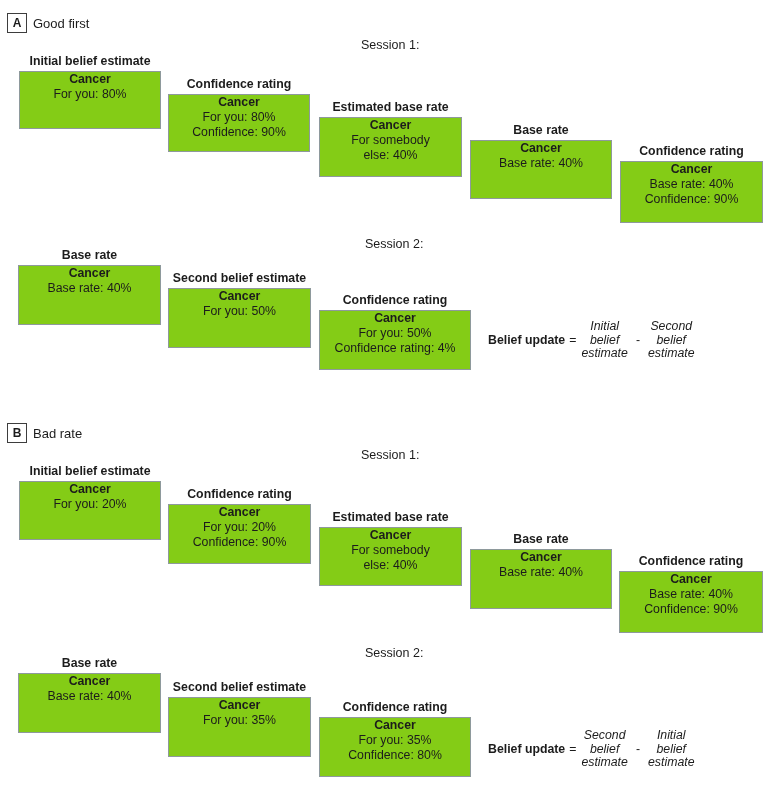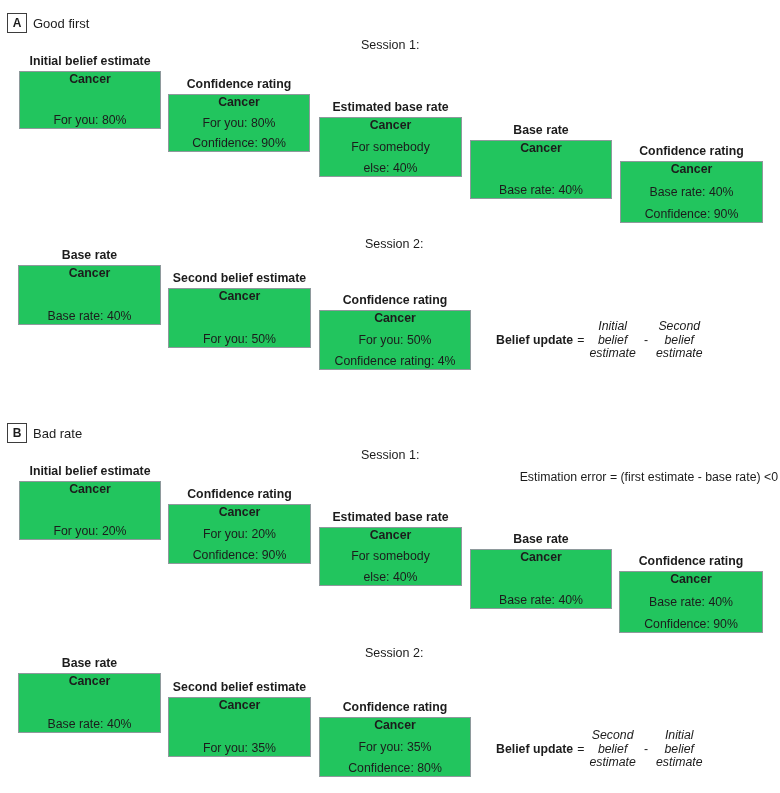--- a/index.html
+++ b/index.html
@@ -10,27 +10,27 @@
   .badge {
     width:20px; height:20px; border:1px solid #3d3d3d; background:#ffffff;
     display:flex; align-items:center; justify-content:center;
     font-size:12px; font-weight:bold;
   }
   .ptitle { font-size:13px; }
   .shead { font-size:12.5px; font-weight:normal; }
   .note { font-size:12.3px; white-space:nowrap; }
   .blabel { font-size:12.3px; font-weight:bold; text-align:center; white-space:nowrap; }
   .ebox {
-    background:#22c55e; border:1px solid #8e999c;
-    display:flex; flex-direction:column; align-items:center; justify-content:space-between;
+    background:#84cc16; border:1px solid #8e999c;
+    display:flex; flex-direction:column; align-items:center; justify-content:flex-start;
     text-align:center; font-size:12.3px; line-height:15px;
   }
   .btitle { font-weight:bold; }
   .formula { display:flex; align-items:center; font-size:12.3px; }
-  .flhs { font-weight:bold; white-space:nowrap;margin-left:8px; }
+  .flhs { font-weight:bold; white-space:nowrap; }
   .feq { margin:0 5px 0 4px; }
   .fcol { white-space:pre-line; text-align:center; line-height:13.5px;font-style:italic; }
   .fminus { margin:0 8px; }
 </style>
 </head>
 <body>
 
 <div class="fig">
 
   <div class="abs badge" style="left:7px; top:13px;">
@@ -105,21 +105,20 @@
 belief
 estimate</span>
   </div>
 
   <div class="abs badge" style="left:7px; top:423px;">
       <span>B</span>
     </div>
   <div class="abs ptitle" style="left:33px; top:426px;">Bad rate</div>
 
   <div class="abs shead" style="left:361px; top:448px;">Session 1:</div>
-  <div class="abs note" style="right:2px; top:470px;">Estimation error = (first estimate - base rate) &lt;0</div>
 
   <div class="abs blabel" style="left:19px; top:464px; width:142px;">Initial belief estimate</div>
   <div class="abs ebox" style="left:19px; top:481px; width:142px; height:59px;">
     <div class="btitle">Cancer</div>
     <div>For you: 20%</div>
   </div>
 
   <div class="abs blabel" style="left:168px; top:487px; width:143px;">Confidence rating</div>
   <div class="abs ebox" style="left:168px; top:504px; width:143px; height:60px;">
     <div class="btitle">Cancer</div>

